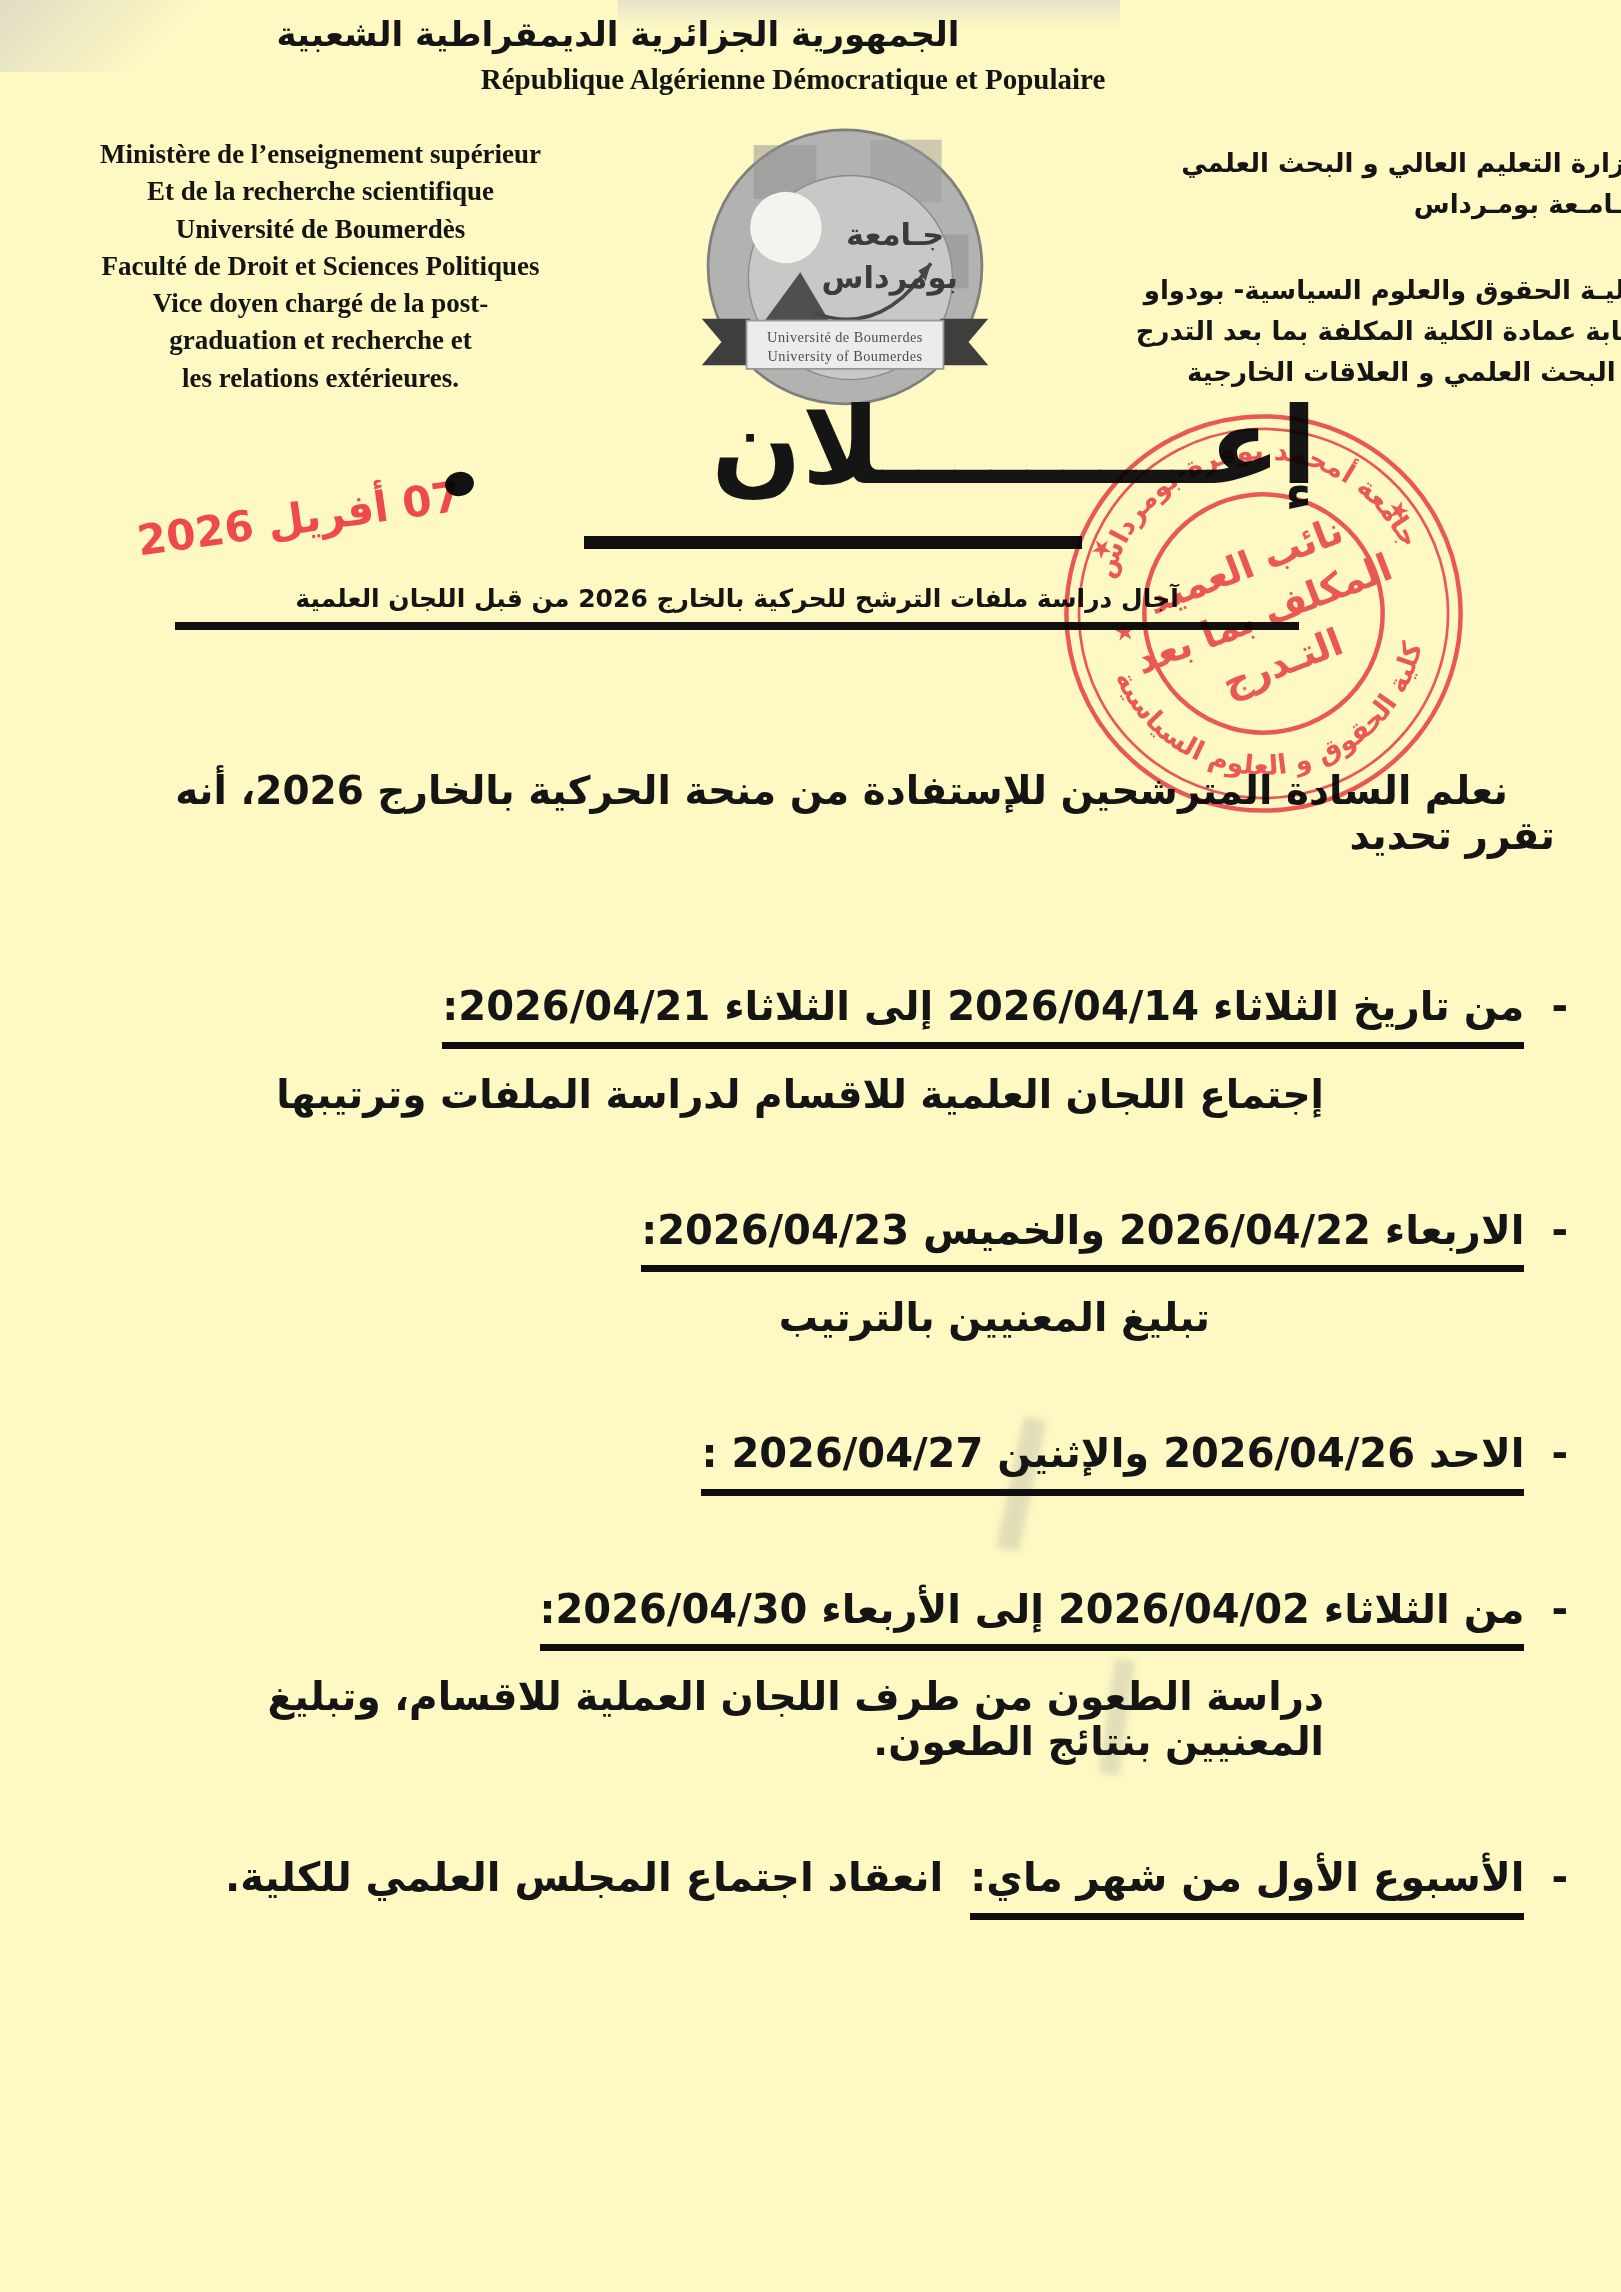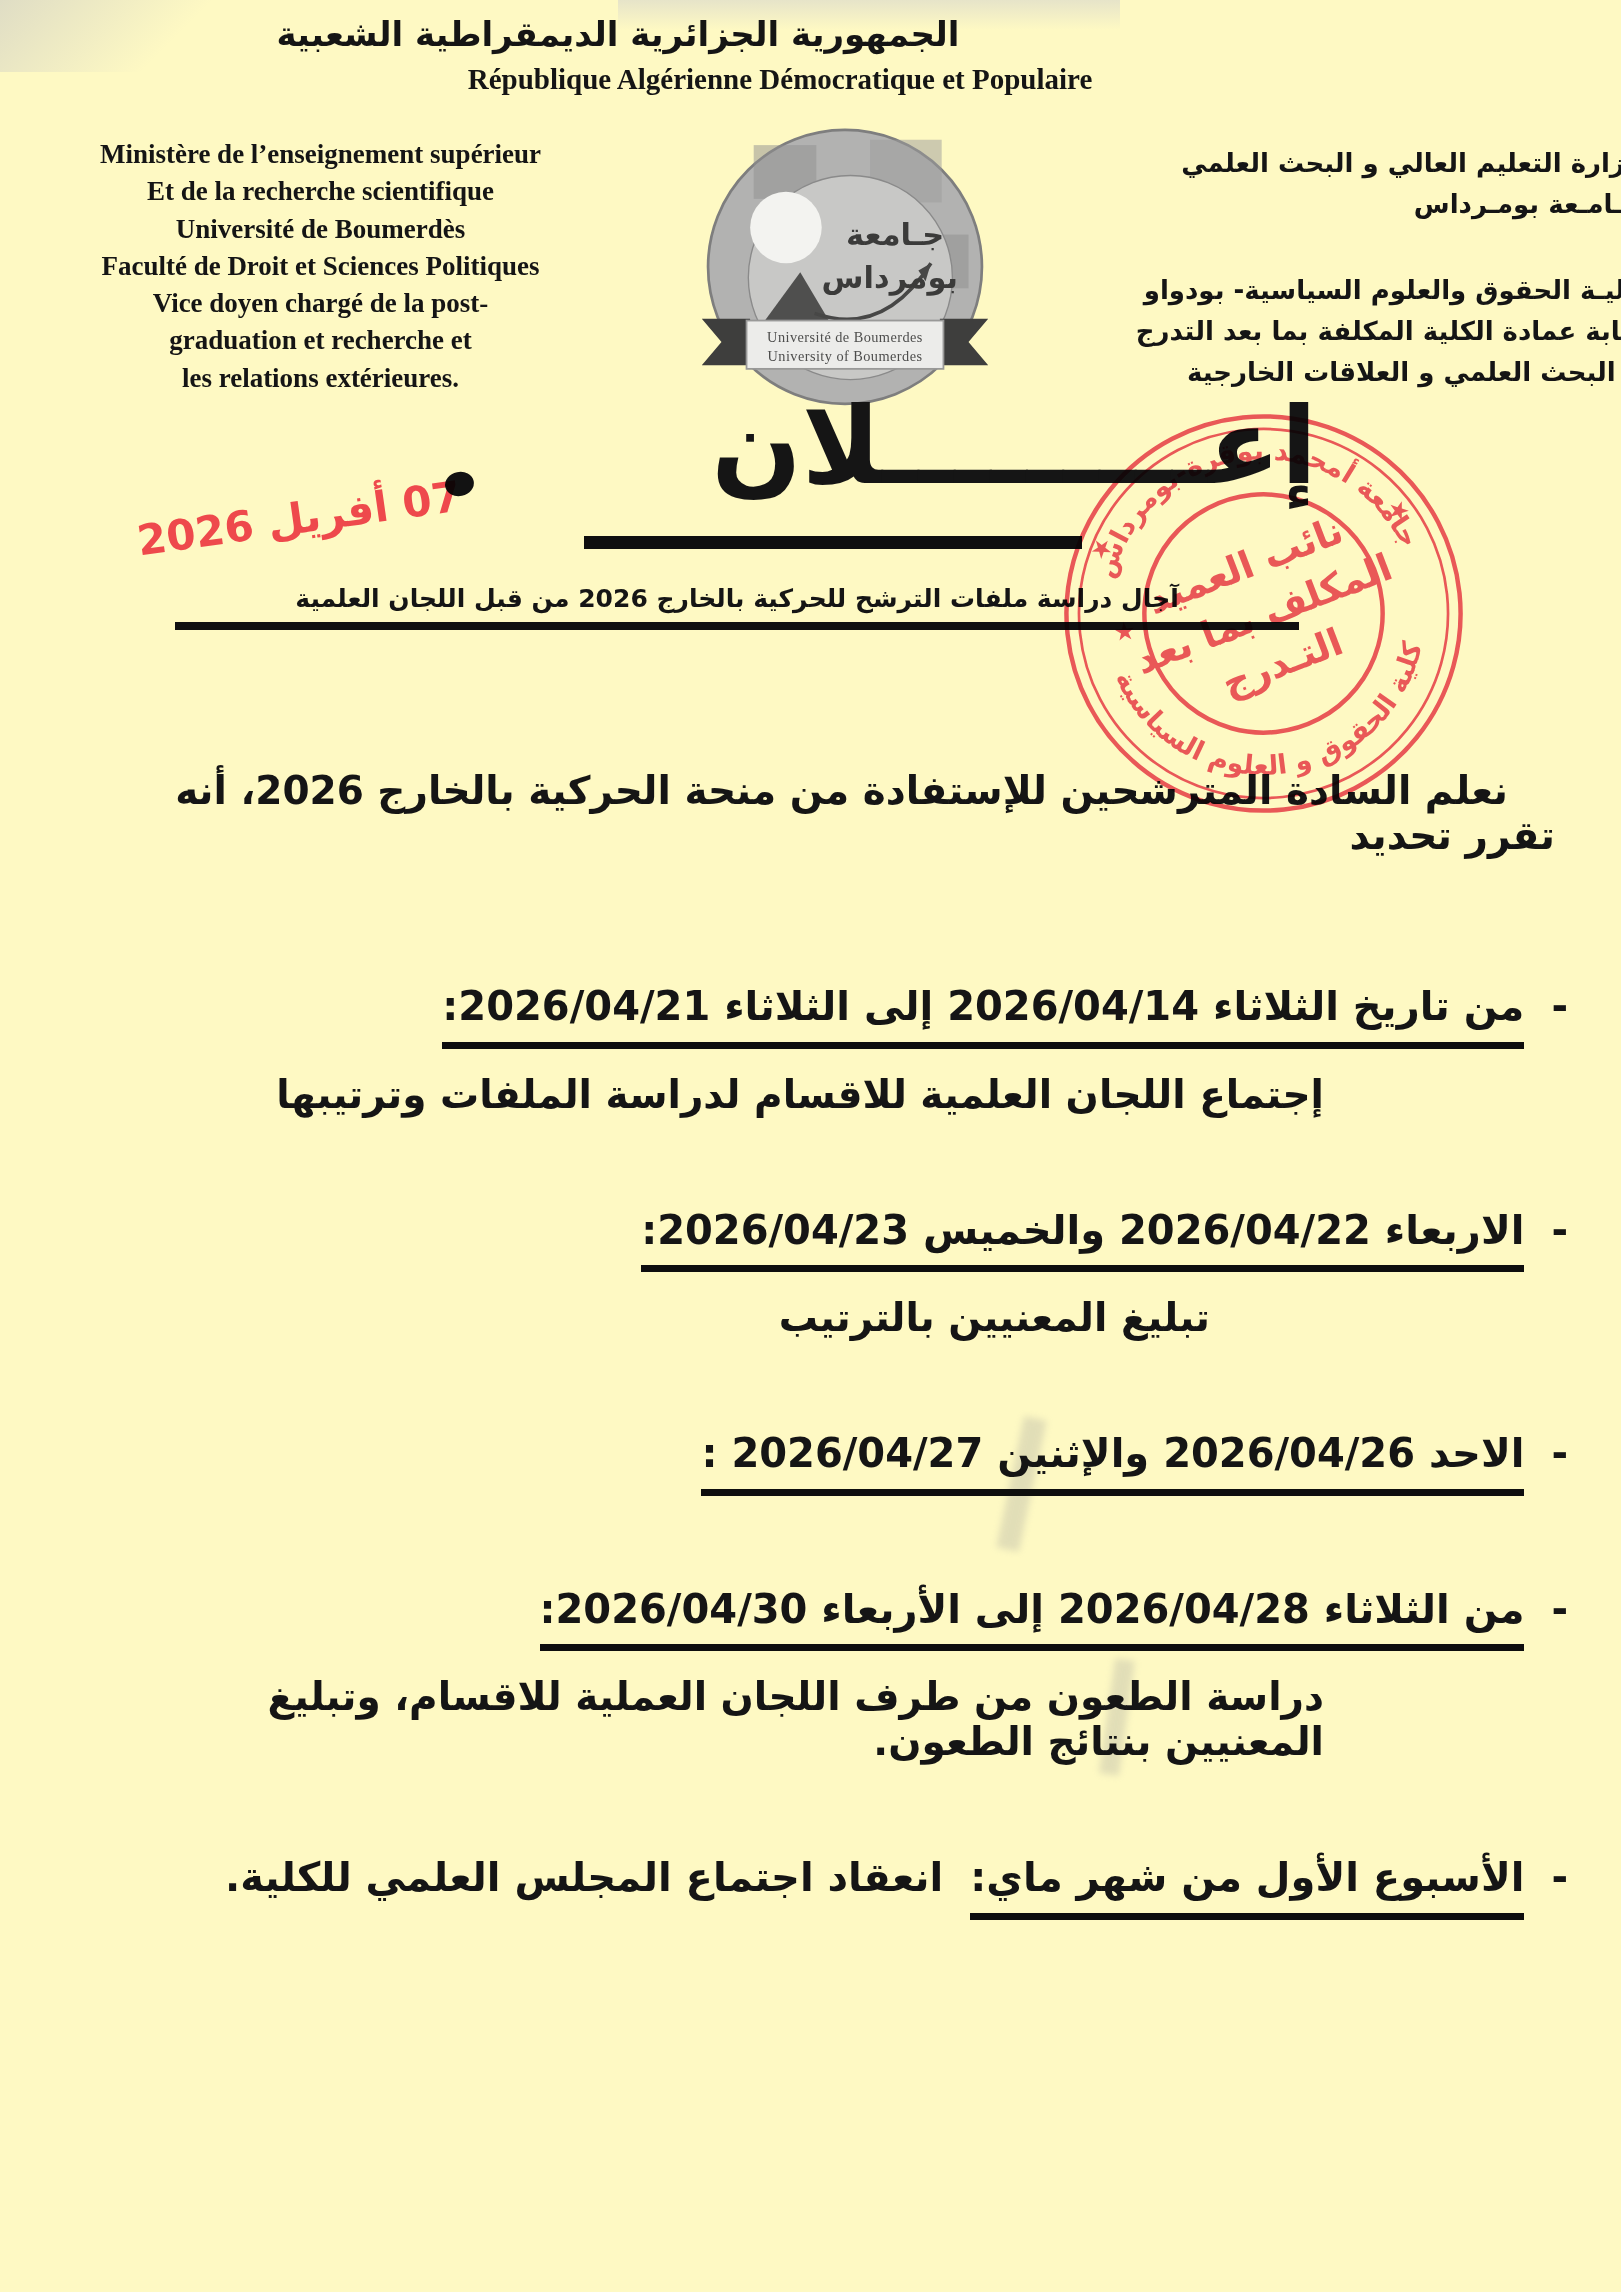--- a/index.html
+++ b/index.html
@@ -14,21 +14,21 @@
     background:linear-gradient(180deg,#cfcfcf,rgba(255,255,255,0));opacity:.5;}
   .streak{position:absolute;background:#9a9a9a;opacity:.28;filter:blur(3.6px);}
   .streak.s1{left:1010px;top:1417px;width:23px;height:134px;transform:rotate(12deg);}
   .streak.s2{left:1107px;top:1659px;width:19.7px;height:116px;transform:rotate(8deg);}
   .blob{position:absolute;left:445px;top:472px;width:29px;height:24px;border-radius:50%;
     background:#121212;transform:rotate(-12deg);}
 
   
   .header-ar{position:absolute;top:14.3px;left:170px;width:896px;text-align:center;
     font-size:34px;font-weight:bold;white-space:nowrap;direction:rtl;}
-  .header-fr{position:absolute;top:63px;left:238px;width:1084px;text-align:center;
+  .header-fr{position:absolute;top:63px;left:251px;width:1084px;text-align:center;
     font-family:"Liberation Serif",serif;font-size:29px;font-weight:bold;white-space:nowrap;}
 
   .issuer-fr{position:absolute;top:136px;left:25px;width:591px;text-align:center;
     font-family:"Liberation Serif",serif;font-weight:bold;font-size:27px;line-height:1.38;}
   .issuer-ar{position:absolute;top:143px;right:20px;width:609px;text-align:right;
     direction:rtl;font-weight:bold;font-size:26px;line-height:1.58;}
   .issuer-ar .gap{margin-bottom:45px;}
 
   
   .logo{position:absolute;top:127px;left:700px;width:290px;height:294px;}
@@ -173,21 +173,21 @@
     <div class="b-item">
       <div class="b-row">
         <span class="b-dash">-</span>
         <span class="b-heading">الاحد 2026/04/26 والإثنين 2026/04/27 :</span>
       </div>
     </div>
 
     <div class="b-item">
       <div class="b-row">
         <span class="b-dash">-</span>
-        <span class="b-heading">من الثلاثاء 2026/04/28 إلى الأربعاء 2026/04/30:</span>
+        <span class="b-heading">من الثلاثاء 2026/04/02 إلى الأربعاء 2026/04/30:</span>
       </div>
       <div class="b-detail">دراسة الطعون من طرف اللجان العملية للاقسام، وتبليغ المعنيين بنتائج الطعون.</div>
     </div>
 
     <div class="b-item">
       <div class="b-row">
         <span class="b-dash">-</span>
         <span class="b-heading">الأسبوع الأول من شهر ماي:</span>
         <span class="b-inline">انعقاد اجتماع المجلس العلمي للكلية.</span>
       </div>

